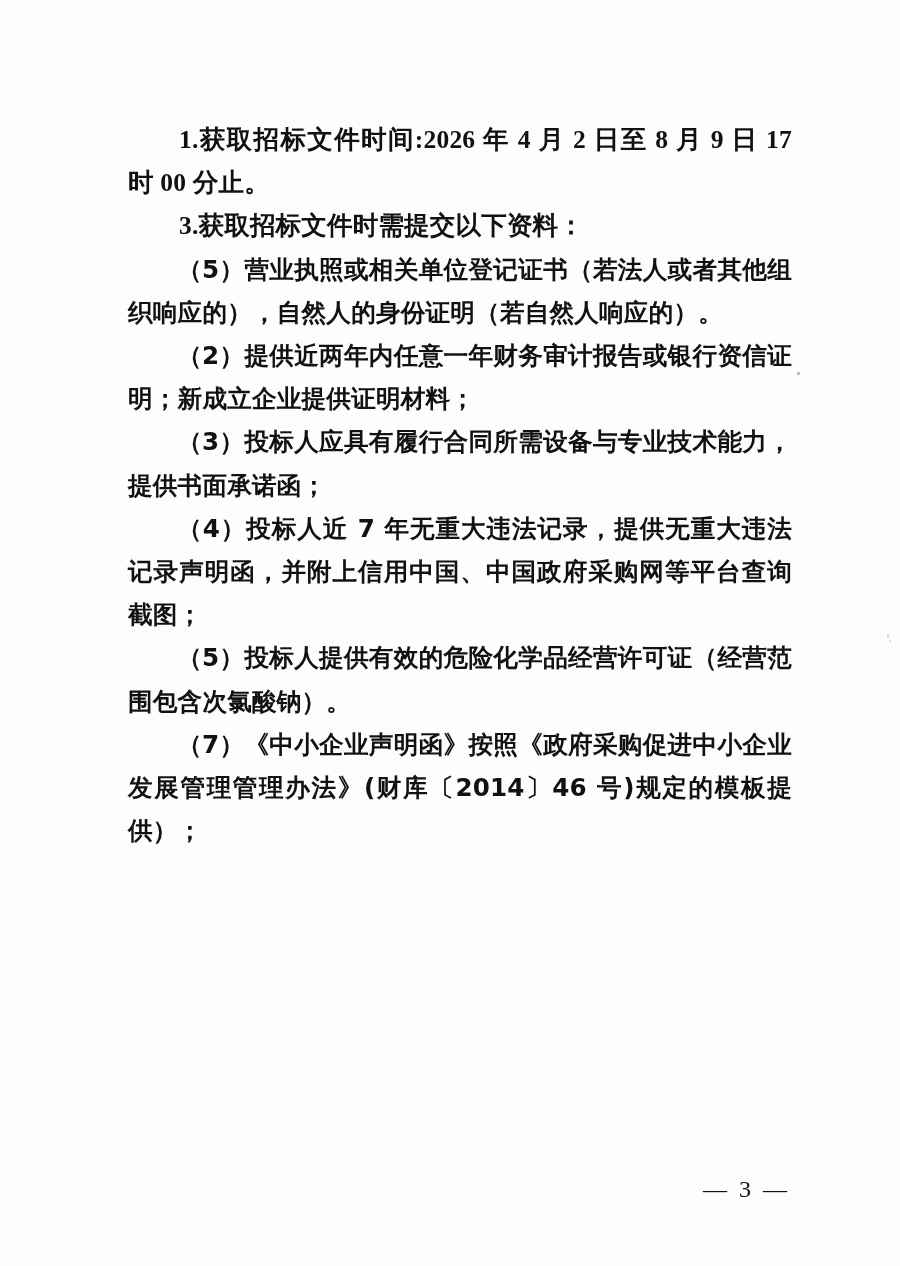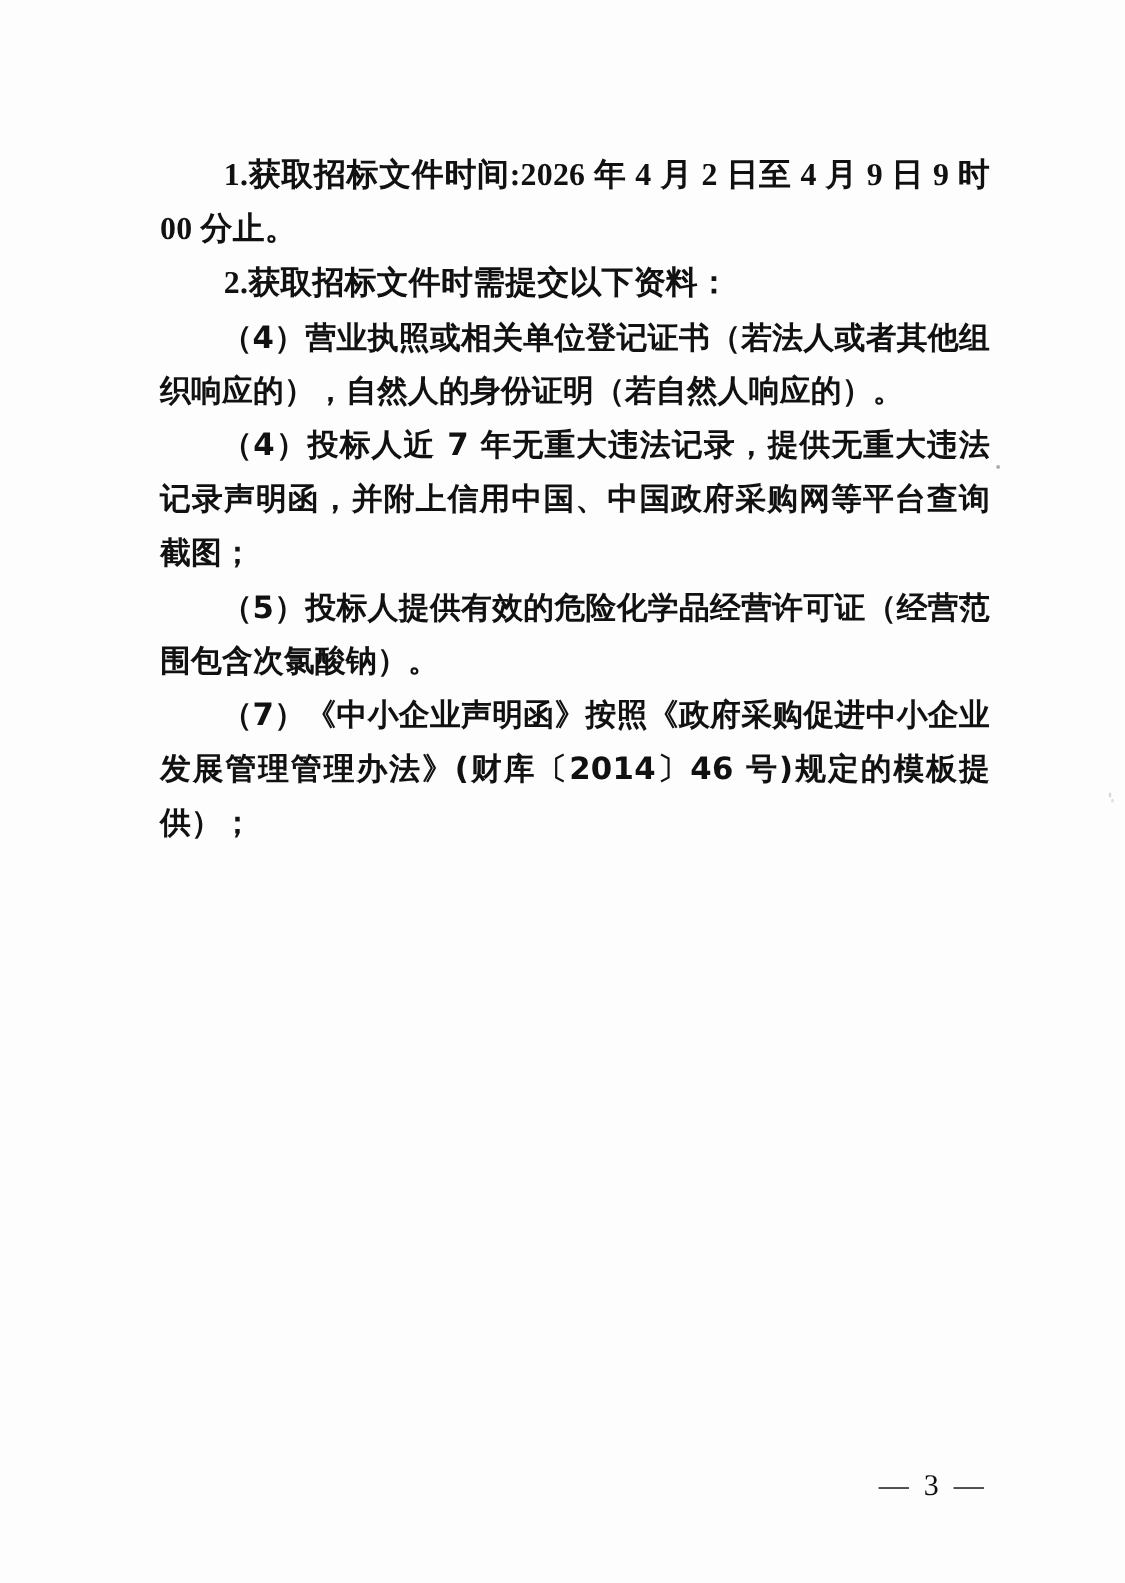--- a/index.html
+++ b/index.html
@@ -81,27 +81,29 @@
   .speck.s2 { left: 887px; top: 634px; width: 2px; height: 4px; opacity: 0.35; }
   .speck.s3 { left: 889px; top: 639px; width: 2px; height: 3px; opacity: 0.28; }
 </style>
 </head>
 <body>
 
 <div class="page">
 
   <div class="body-column">
 
-    <p class="para level-one">1.获取招标文件时间:2026 年 4 月 2 日至 4 月 9 日 9 时 00 分止。</p>
+    <p class="para level-one">1.获取招标文件时间:2026 年 4 月 2 日至 8 月 9 日 17 时 00 分止。</p>
 
-    <p class="para level-one">2.获取招标文件时需提交以下资料：</p>
+    <p class="para level-one">3.获取招标文件时需提交以下资料：</p>
 
-    <p class="para level-two">（4）营业执照或相关单位登记证书（若法人或者其他组织响应的），自然人的身份证明（若自然人响应的）。</p>
+    <p class="para level-two">（5）营业执照或相关单位登记证书（若法人或者其他组织响应的），自然人的身份证明（若自然人响应的）。</p>
 
+    <p class="para level-two">（2）提供近两年内任意一年财务审计报告或银行资信证明；新成立企业提供证明材料；</p>
 
+    <p class="para level-two">（3）投标人应具有履行合同所需设备与专业技术能力，提供书面承诺函；</p>
 
     <p class="para level-two">（4）投标人近 7 年无重大违法记录，提供无重大违法记录声明函，并附上信用中国、中国政府采购网等平台查询截图；</p>
 
     <p class="para level-two">（5）投标人提供有效的危险化学品经营许可证（经营范围包含次氯酸钠）。</p>
 
 
     <p class="para level-two">（7）《中小企业声明函》按照《政府采购促进中小企业发展管理管理办法》(财库〔2014〕46 号)规定的模板提供）；</p>
 
 
   </div>

